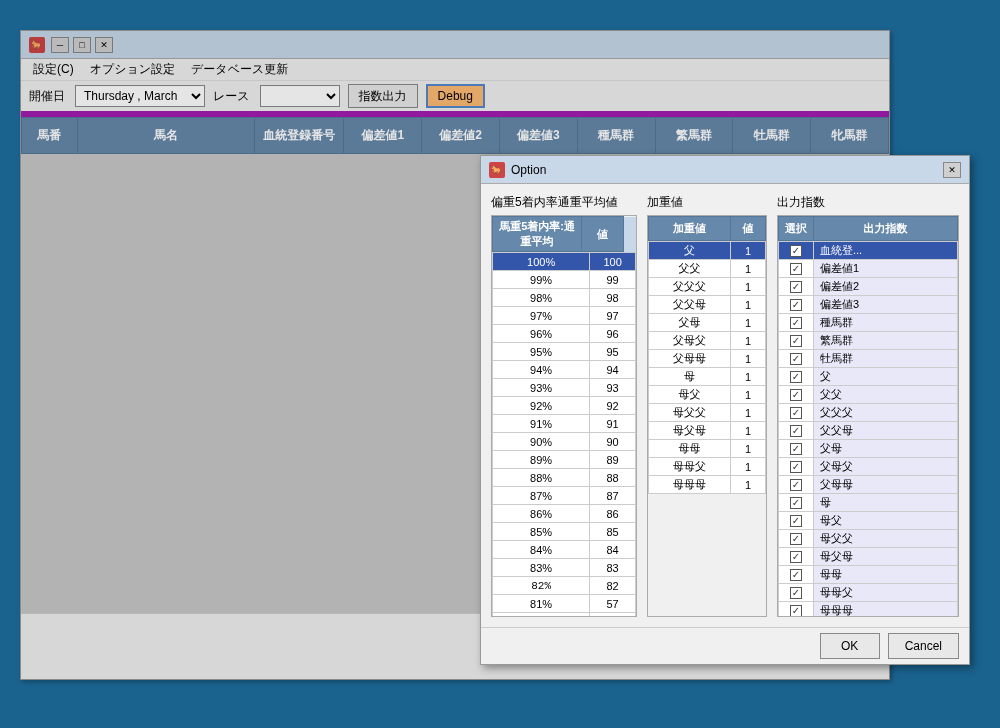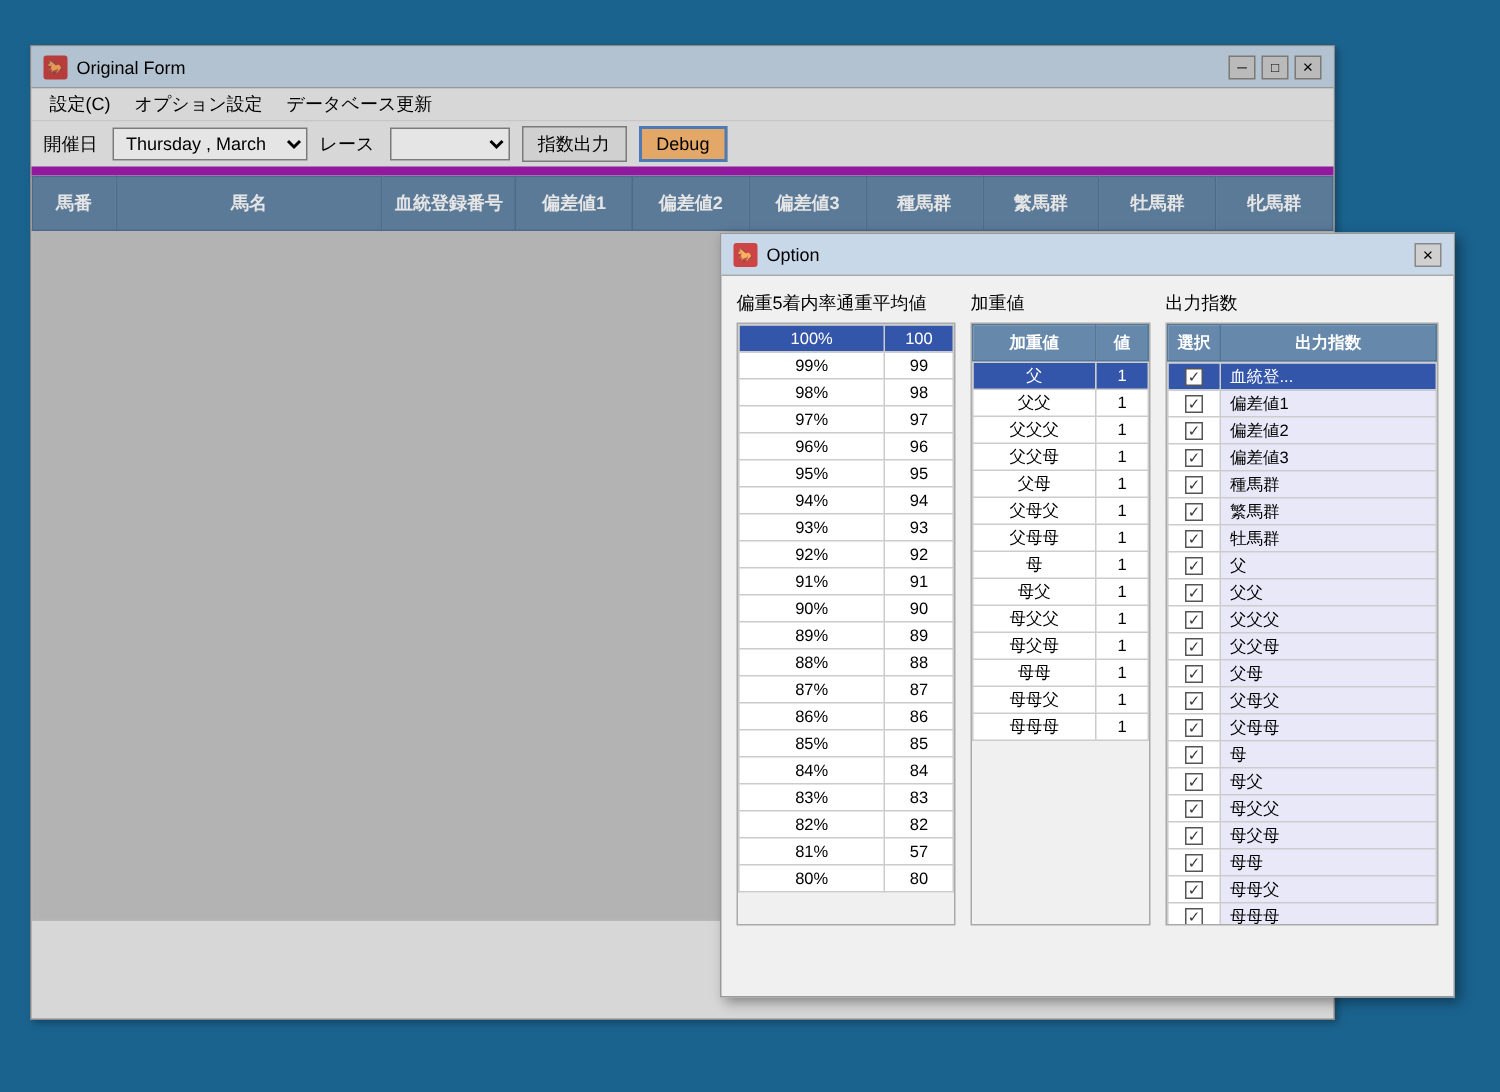--- a/index.html
+++ b/index.html
@@ -309,21 +309,20 @@
       background: #3355aa !important;
       color: white;
     }
   </style>
 </head>
 <body>
 
 <div class="main-window">
   <div class="title-bar">
     <span class="title-bar-icon">🐎</span>
-    <span class="title-bar-text">Original Form</span>
     <div class="title-bar-btns">
       <div class="title-btn">─</div>
       <div class="title-btn">□</div>
       <div class="title-btn">✕</div>
     </div>
   </div>
 
   <div class="menu-bar">
     <span class="menu-item">設定(C)</span>
     <span class="menu-item">オプション設定</span>
@@ -375,20 +374,29 @@
     <span class="dialog-title-icon">🐎</span>
     <span class="dialog-title-text">Option</span>
     <div class="dialog-close-btn">✕</div>
   </div>
 
   <div class="dialog-body">
 
     <div class="panel left-panel">
       <div class="panel-title">偏重5着内率通重平均値</div>
       <div style="display:flex; flex-direction:column; border:1px solid #aaa; overflow:hidden; flex:1;">
+        <table class="d-table" style="flex-shrink:0;">
+          <thead>
+            <tr>
+              <th style="width:85px;">馬重5着内率:通重平均</th>
+              <th style="width:40px;">値</th>
+              <th style="width:12px; background:#c8d8e8; border:none;"></th>
+            </tr>
+          </thead>
+        </table>
         <div style="overflow-y:scroll; flex:1;">
           <table class="d-table" id="left-table">
               <tbody>
                 <tr class="selected">
     <td style="width:85px;">100%</td>
     <td style="width:40px;">100</td>
   </tr>
                 <tr class="">
     <td style="width:85px;">99%</td>
     <td style="width:40px;">99</td>
@@ -451,21 +459,21 @@
   </tr>
                 <tr class="">
     <td style="width:85px;">84%</td>
     <td style="width:40px;">84</td>
   </tr>
                 <tr class="">
     <td style="width:85px;">83%</td>
     <td style="width:40px;">83</td>
   </tr>
                 <tr class="">
-    <td style="width:85px;">82%</td>
+    <td style="width:85px;font-family:Liberation Mono, monospace;">82%</td>
     <td style="width:40px;">82</td>
   </tr>
                 <tr class="">
     <td style="width:85px;">81%</td>
     <td style="width:40px;">57</td>
   </tr>
                 <tr class="">
     <td style="width:85px;">80%</td>
     <td style="width:40px;">80</td>
   </tr>
@@ -649,13 +657,17 @@
     <td style="width:35px; text-align:center;"><div class="cb checked"></div></td>
     <td>母母母</td>
   </tr>
               </tbody>
             </table>
         </div>
       </div>
     </div>
   </div>
 
+  <div class="dialog-footer">
+    <button class="dialog-btn">OK</button>
+    <button class="dialog-btn">Cancel</button>
+  </div>
 </div>
 
 </body></html>

